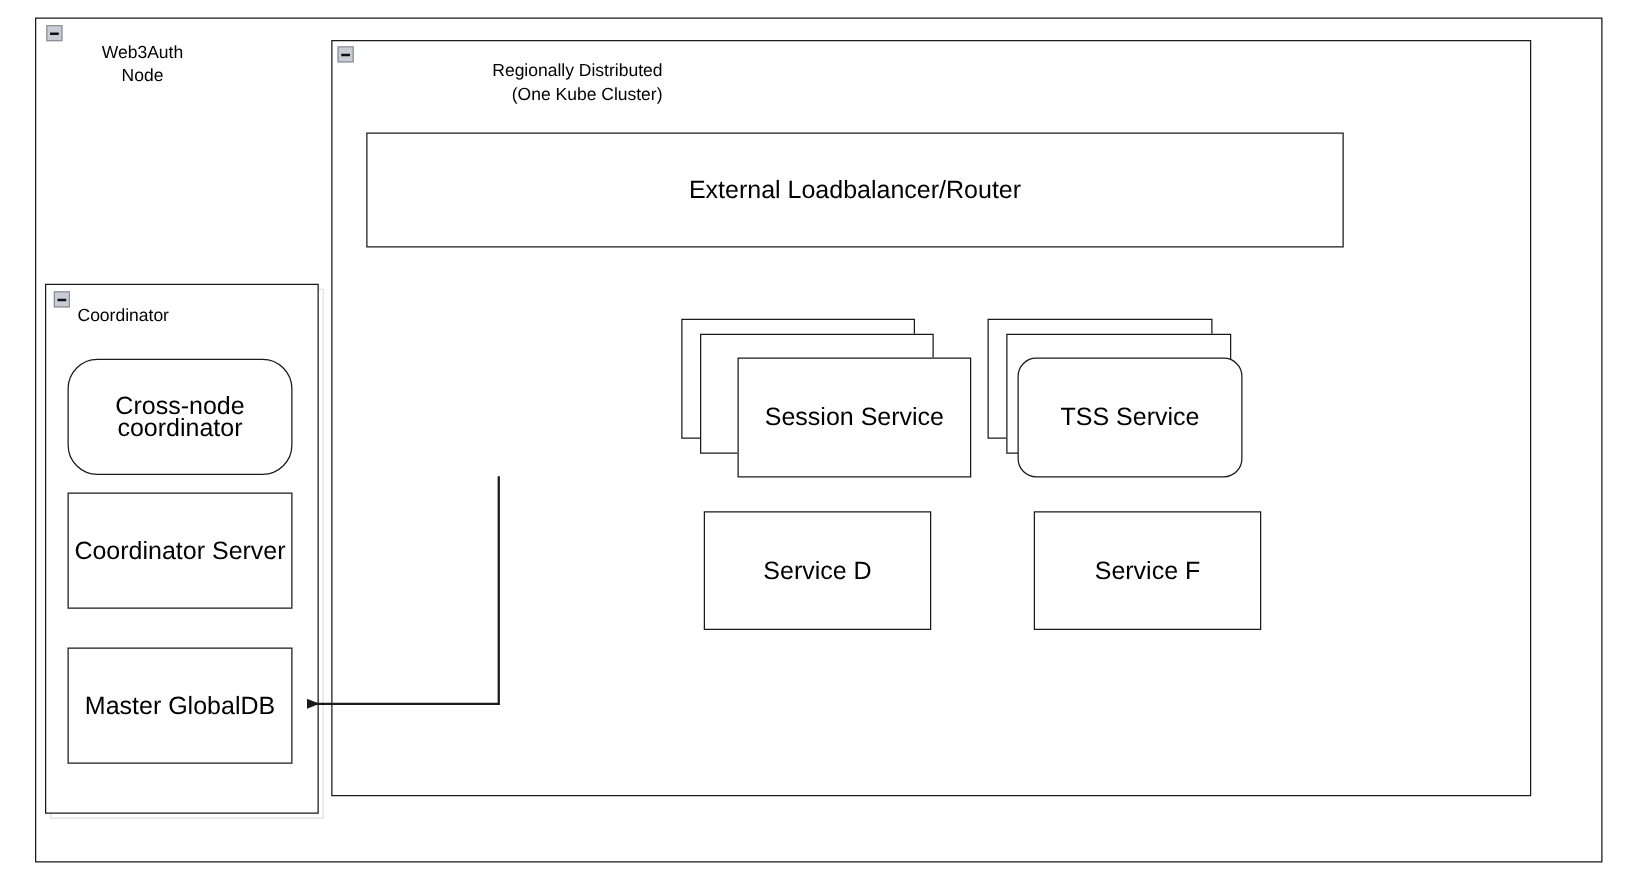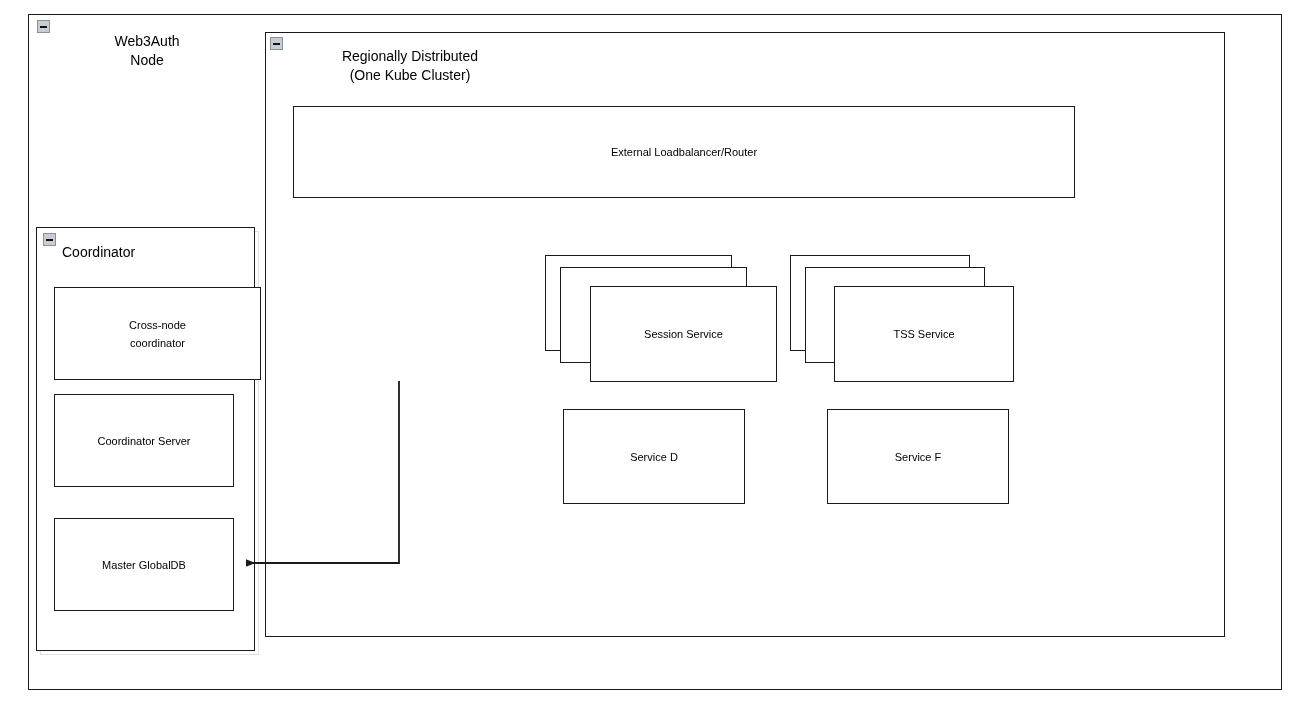--- a/index.html
+++ b/index.html
@@ -37,21 +37,21 @@
   
   .node-box {
     background: #ffffff;
     border: 1.8px solid #1a1a1a;
     display: flex;
     align-items: center;
     justify-content: center;
     text-align: center;
   }
   .node-label {
-    font-size: 11px;
+    font-size: 20px;
     line-height: 18px;
     color: #000000;
     white-space: pre-line;
   }
 
   
   .stack { position: absolute; }
   .stack .ghost {
     position: absolute;
     background: #ffffff;
@@ -107,68 +107,68 @@
 </style>
 </head>
 <body>
 
 <div id="canvas">
 
   <div class="abs group-box" style="left:28px; top:14px; width:1254px; height:676px;"></div>
 
   <div class="collapse-icon" style="left:37px; top:20px;"></div>
 
-  <div class="group-title" style="left:72px; top:32px; width:150px;">Web3Auth
+  <div class="group-title" style="left:39px; top:32px; width:150px;">Web3Auth
 Node</div>
 
   <div class="abs group-box" style="left:265px; top:32px; width:960px; height:605px;"></div>
 
   <div class="collapse-icon" style="left:270px; top:37px;"></div>
 
-  <div class="group-title" style="left:290px; top:47px; width:240px; text-align:center;">Regionally Distributed
+  <div class="group-title" style="left:290px; top:47px; width:240px; text-align:right;">Regionally Distributed
 (One Kube Cluster)</div>
 
   <div class="abs node-box" style="left:293px; top:106px; width:782px; height:92px;">
     <span class="node-label">External Loadbalancer/Router</span>
   </div>
 
 
   <div class="stack" style="left:545px; top:255px; width:216px; height:125px;">
     <div class="ghost" style="left:0px;  top:0px;  width:185px; height:94px;"></div>
     <div class="ghost" style="left:15px; top:12px; width:185px; height:94px;"></div>
     <div class="front" style="left:31px; top:31px; width:185px; height:94px;margin-left:14px;">
       <span class="node-label">Session Service</span>
     </div>
   </div>
 
   <div class="stack" style="left:790px; top:255px; width:209px; height:125px;">
     <div class="ghost" style="left:0px;  top:0px;  width:178px; height:94px;"></div>
     <div class="ghost" style="left:15px; top:12px; width:178px; height:94px;"></div>
-    <div class="front" style="left:44px; top:31px; width:178px; height:94px;">
+    <div class="front" style="left:24px; top:31px; width:178px; height:94px;border-radius:15px;">
       <span class="node-label">TSS Service</span>
     </div>
   </div>
 
   <div class="abs node-box" style="left:563px; top:409px; width:182px; height:95px;">
     <span class="node-label">Service D</span>
   </div>
 
   <div class="abs node-box" style="left:817px; top:409px; width:182px; height:95px;margin-left:10px;">
     <span class="node-label">Service F</span>
   </div>
 
   <div class="abs shadow-frame" style="left:40px; top:231px; width:219px; height:424px;"></div>
 
   <div class="abs group-box" style="left:36px; top:227px; width:219px; height:424px;"></div>
 
   <div class="collapse-icon" style="left:43px; top:233px;"></div>
 
   <div class="group-title" style="left:62px; top:243px; width:120px; text-align:left;">Coordinator</div>
 
-  <div class="abs node-box" style="left:54px; top:287px; width:207px; height:93px;">
+  <div class="abs node-box" style="left:54px; top:287px; width:180px; height:93px;border-radius:24px;">
     <span class="node-label">Cross-node
 coordinator</span>
   </div>
 
   <div class="abs node-box" style="left:54px; top:394px; width:180px; height:93px;">
     <span class="node-label">Coordinator Server</span>
   </div>
 
   <div class="abs node-box" style="left:54px; top:518px; width:180px; height:93px;text-align:center;">
     <span class="node-label">Master GlobalDB</span>

